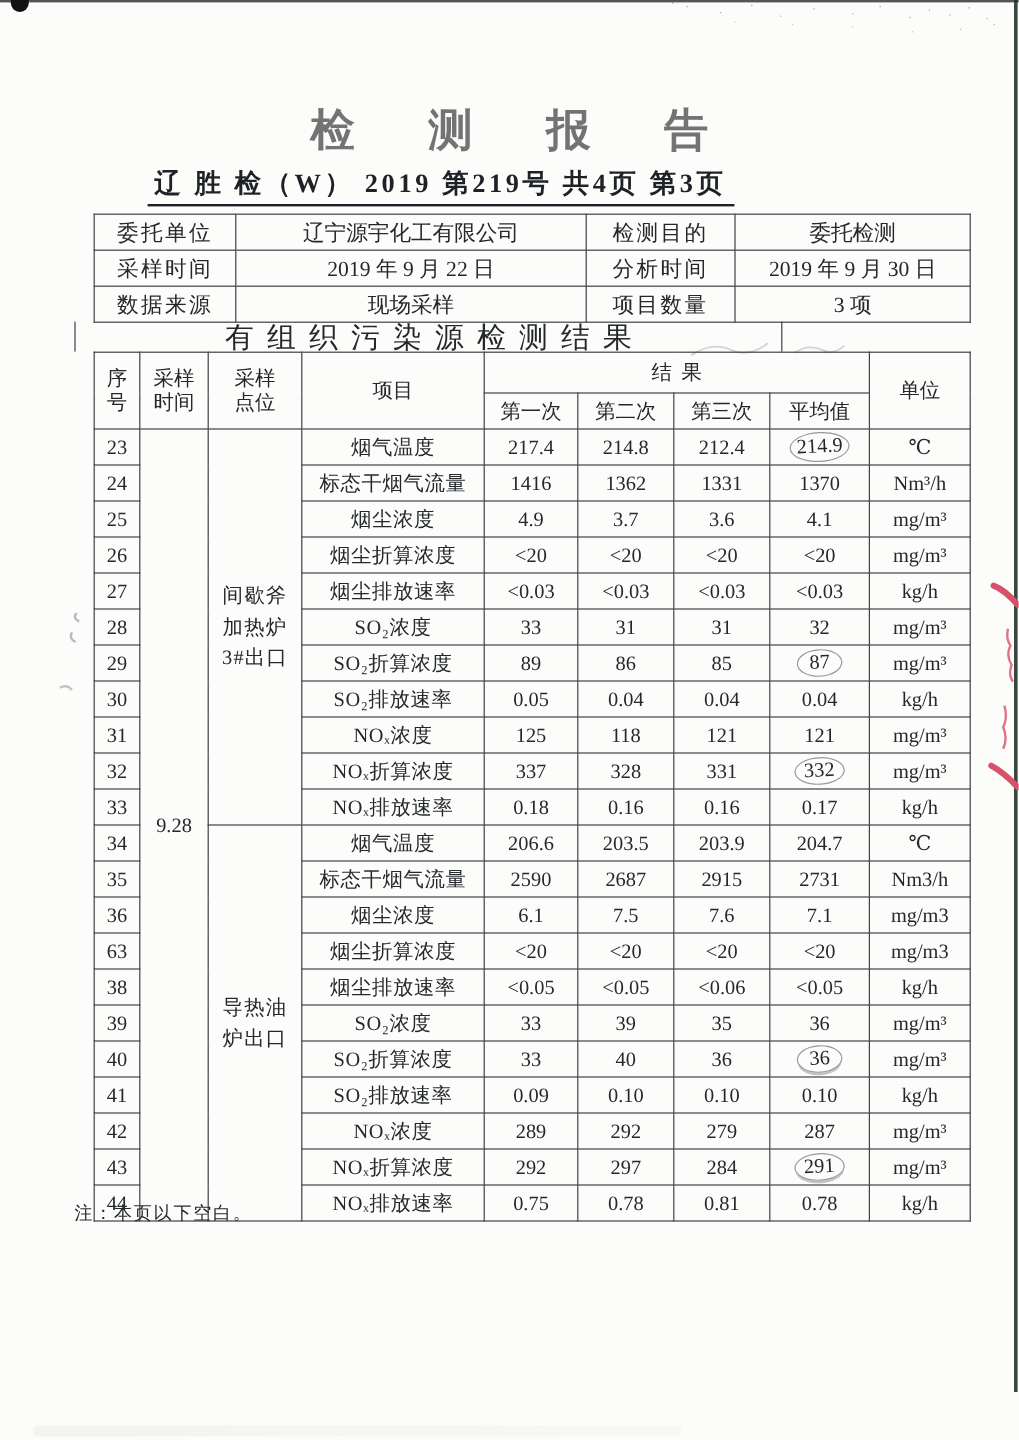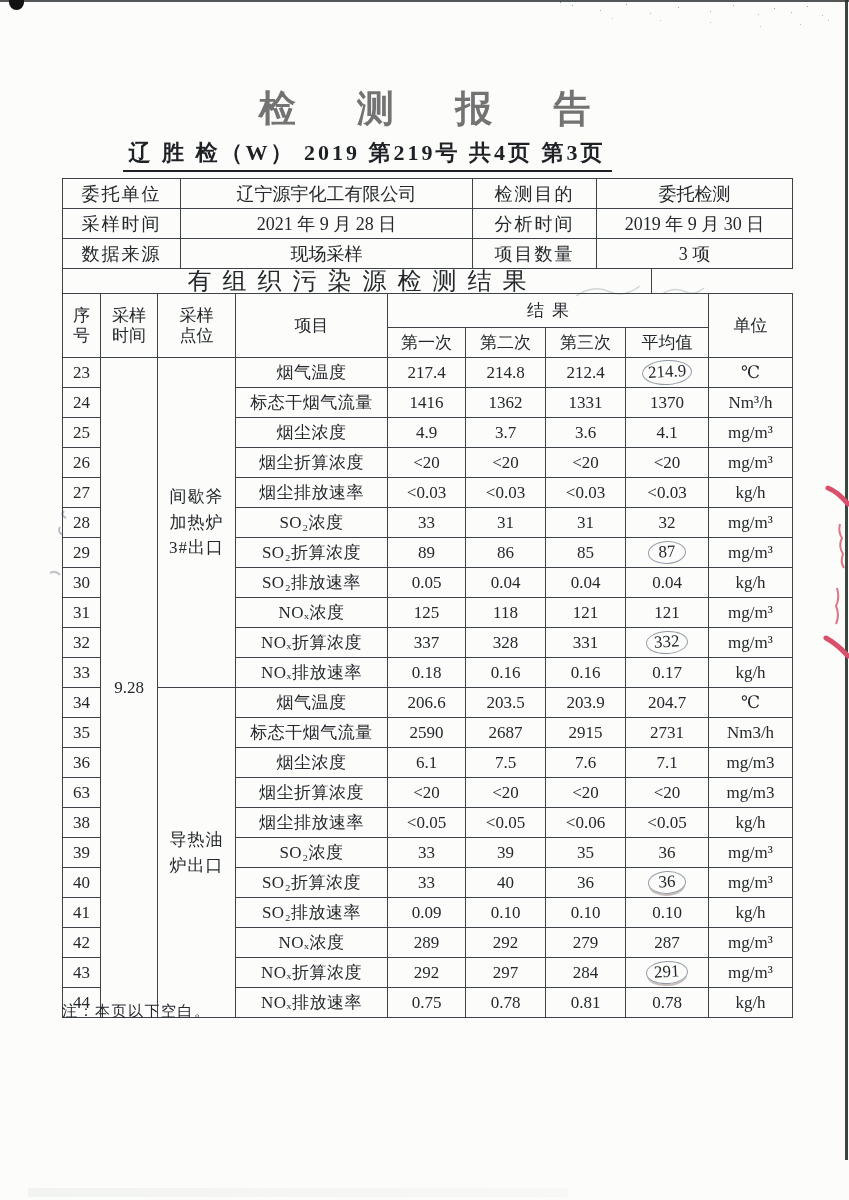--- a/index.html
+++ b/index.html
@@ -19,21 +19,21 @@
     52px 16px #c9cccd,240px 22px #bfc3c5,268px 18px #b0b5b8;}
   .bottom-band{position:absolute;left:28px;top:1188px;width:540px;height:9px;
     background:linear-gradient(90deg,#e9ede9 0%,#eef1ee 40%,#f4f6f4 100%);opacity:.55;border-radius:3px;}
 
   .title{position:absolute;left:0;top:84px;width:849px;text-align:center;
     font-size:37px;font-weight:bold;letter-spacing:26px;text-indent:26px;color:#737373;}
   .subtitle-wrap{position:absolute;left:0;top:138px;width:734px;text-align:center;}
   .subtitle{display:inline-block;font-size:22px;font-weight:bold;letter-spacing:3px;
     border-bottom:2.5px solid #1e2226;padding:0 6px 2px 6px;color:#1e2226;}
 
-  table{border-collapse:collapse;table-layout:fixed;}
+  table{border-collapse:collapse;table-layout:fixed;margin-left:16px;}
   td,th{border:1.6px solid #3d4347;text-align:center;vertical-align:middle;
     padding:0;font-weight:normal;overflow:hidden;}
 
   .info-table{position:absolute;left:62px;top:178px;width:730px;font-size:18px;}
   .info-table td{height:29px;}
   .info-table .lbl{letter-spacing:2px;}
 
   .section-row{position:absolute;left:62px;top:268px;width:590px;height:25px;
     border-left:1.6px solid #3d4347;border-right:1.6px solid #3d4347;
     box-sizing:border-box;display:flex;align-items:center;justify-content:center;
@@ -96,21 +96,21 @@
     </colgroup>
   <tbody>
     <tr>
       <td class="lbl">委托单位</td>
       <td>辽宁源宇化工有限公司</td>
       <td class="lbl">检测目的</td>
       <td>委托检测</td>
     </tr>
     <tr>
       <td class="lbl">采样时间</td>
-      <td>2021 年 9 月 28 日</td>
+      <td>2019 年 9 月 22 日</td>
       <td class="lbl">分析时间</td>
       <td>2019 年 9 月 30 日</td>
     </tr>
     <tr>
       <td class="lbl">数据来源</td>
       <td>现场采样</td>
       <td class="lbl">项目数量</td>
       <td>3 项</td>
     </tr>
   </tbody>

